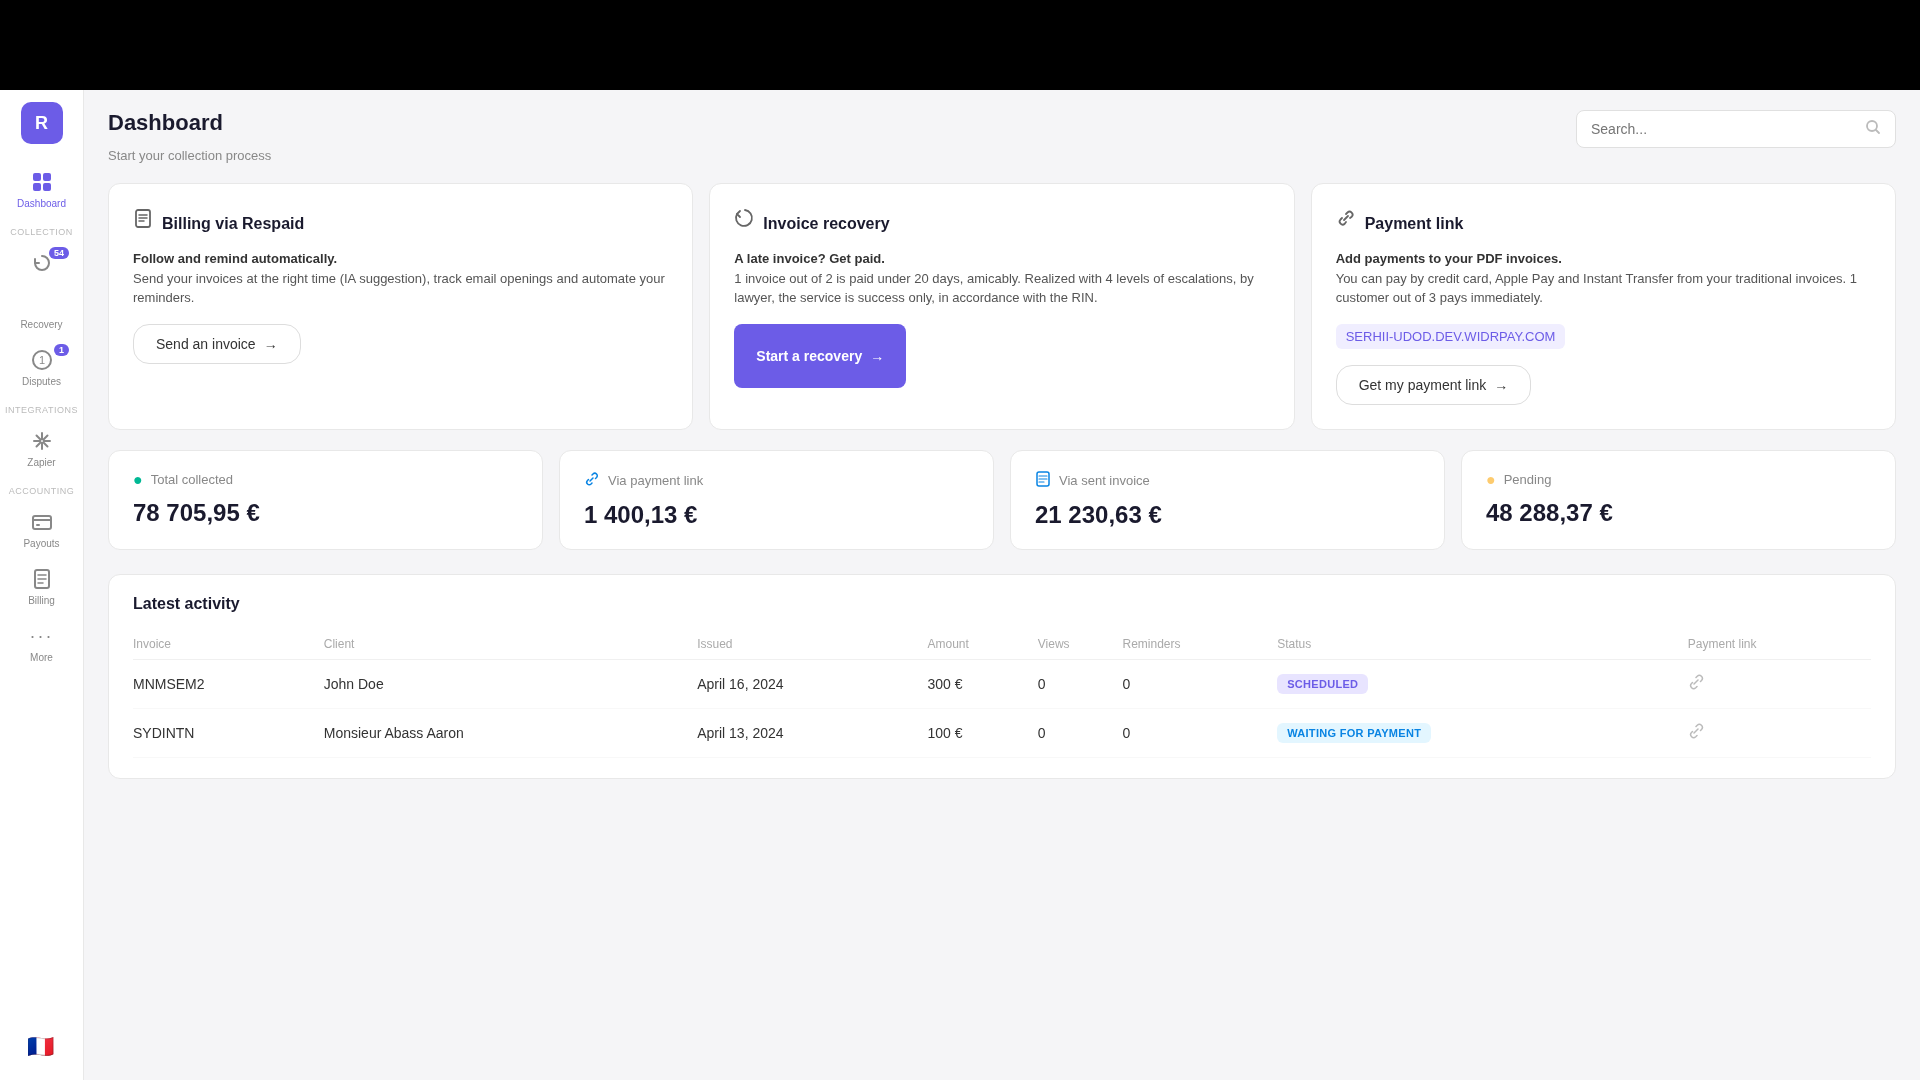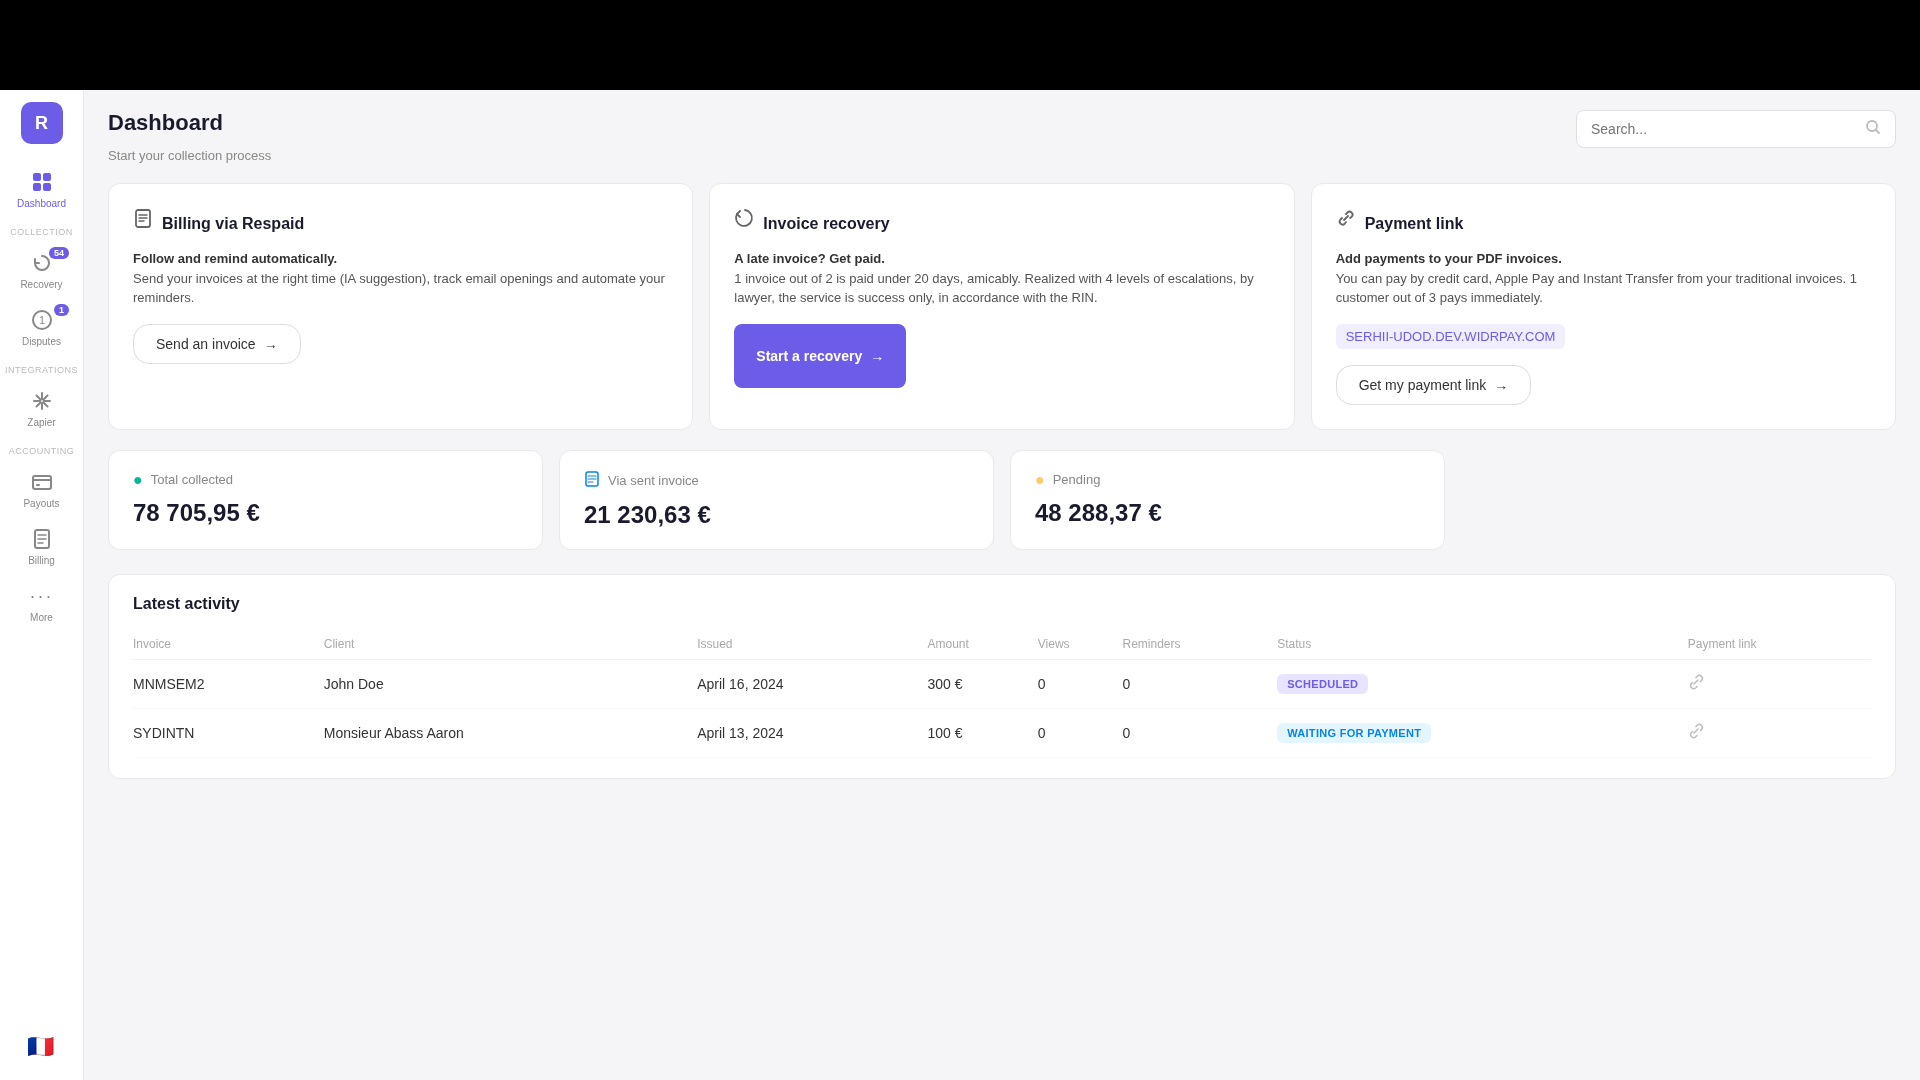--- a/index.html
+++ b/index.html
@@ -370,21 +370,21 @@
             <rect x="12" y="2" width="8" height="8" rx="2" fill="#6c5ce7"></rect>
             <rect x="2" y="12" width="8" height="8" rx="2" fill="#6c5ce7"></rect>
             <rect x="12" y="12" width="8" height="8" rx="2" fill="#6c5ce7"></rect>
           </svg>
         </div>
         <div class="sidebar-item-label">Dashboard</div>
       </div>
 
       <div class="sidebar-section-label">COLLECTION</div>
 
-      <div class="sidebar-item" style="position:relative;">
+      <div class="sidebar-item" style="position:relative;gap:40px;">
         <div class="sidebar-item-icon">
           <svg width="22" height="22" viewBox="0 0 22 22" fill="none">
             <path d="M4 11a7 7 0 1 0 7-7" stroke="#888" stroke-width="2" stroke-linecap="round"></path>
             <path d="M4 7v4h4" stroke="#888" stroke-width="2" stroke-linecap="round" stroke-linejoin="round"></path>
           </svg>
         </div>
         <div class="sidebar-badge">54</div>
         <div class="sidebar-item-label">Recovery</div>
       </div>
 
@@ -527,20 +527,32 @@
       <div class="stats-row">
 
         <div class="stat-card">
           <div class="stat-header">
             <span class="stat-icon green-dot">●</span>
             <span class="stat-label">Total collected</span>
           </div>
           <div class="stat-value">78 705,95 €</div>
         </div>
 
+        <div class="stat-card">
+          <div class="stat-header">
+            <span class="stat-icon blue-dot">
+              <svg width="16" height="16" viewBox="0 0 16 16" fill="none">
+                <path d="M6 10l3-3M4.5 8.5L3.5 9.5a2.5 2.5 0 0 0 3.54 3.54L8 12" stroke="#0984e3" stroke-width="1.5" stroke-linecap="round"></path>
+                <path d="M8 4l1-1a2.5 2.5 0 0 1 3.54 3.54L11.5 7.5" stroke="#0984e3" stroke-width="1.5" stroke-linecap="round"></path>
+              </svg>
+            </span>
+            <span class="stat-label">Via payment link</span>
+          </div>
+          <div class="stat-value">1 400,13 €</div>
+        </div>
 
         <div class="stat-card">
           <div class="stat-header">
             <span class="stat-icon">
               <svg width="16" height="16" viewBox="0 0 16 16" fill="none">
                 <rect x="2" y="1" width="12" height="14" rx="2" stroke="#0984e3" stroke-width="1.5"></rect>
                 <path d="M4 5h8M4 8h8M4 11h5" stroke="#0984e3" stroke-width="1.2" stroke-linecap="round"></path>
               </svg>
             </span>
             <span class="stat-label">Via sent invoice</span>

